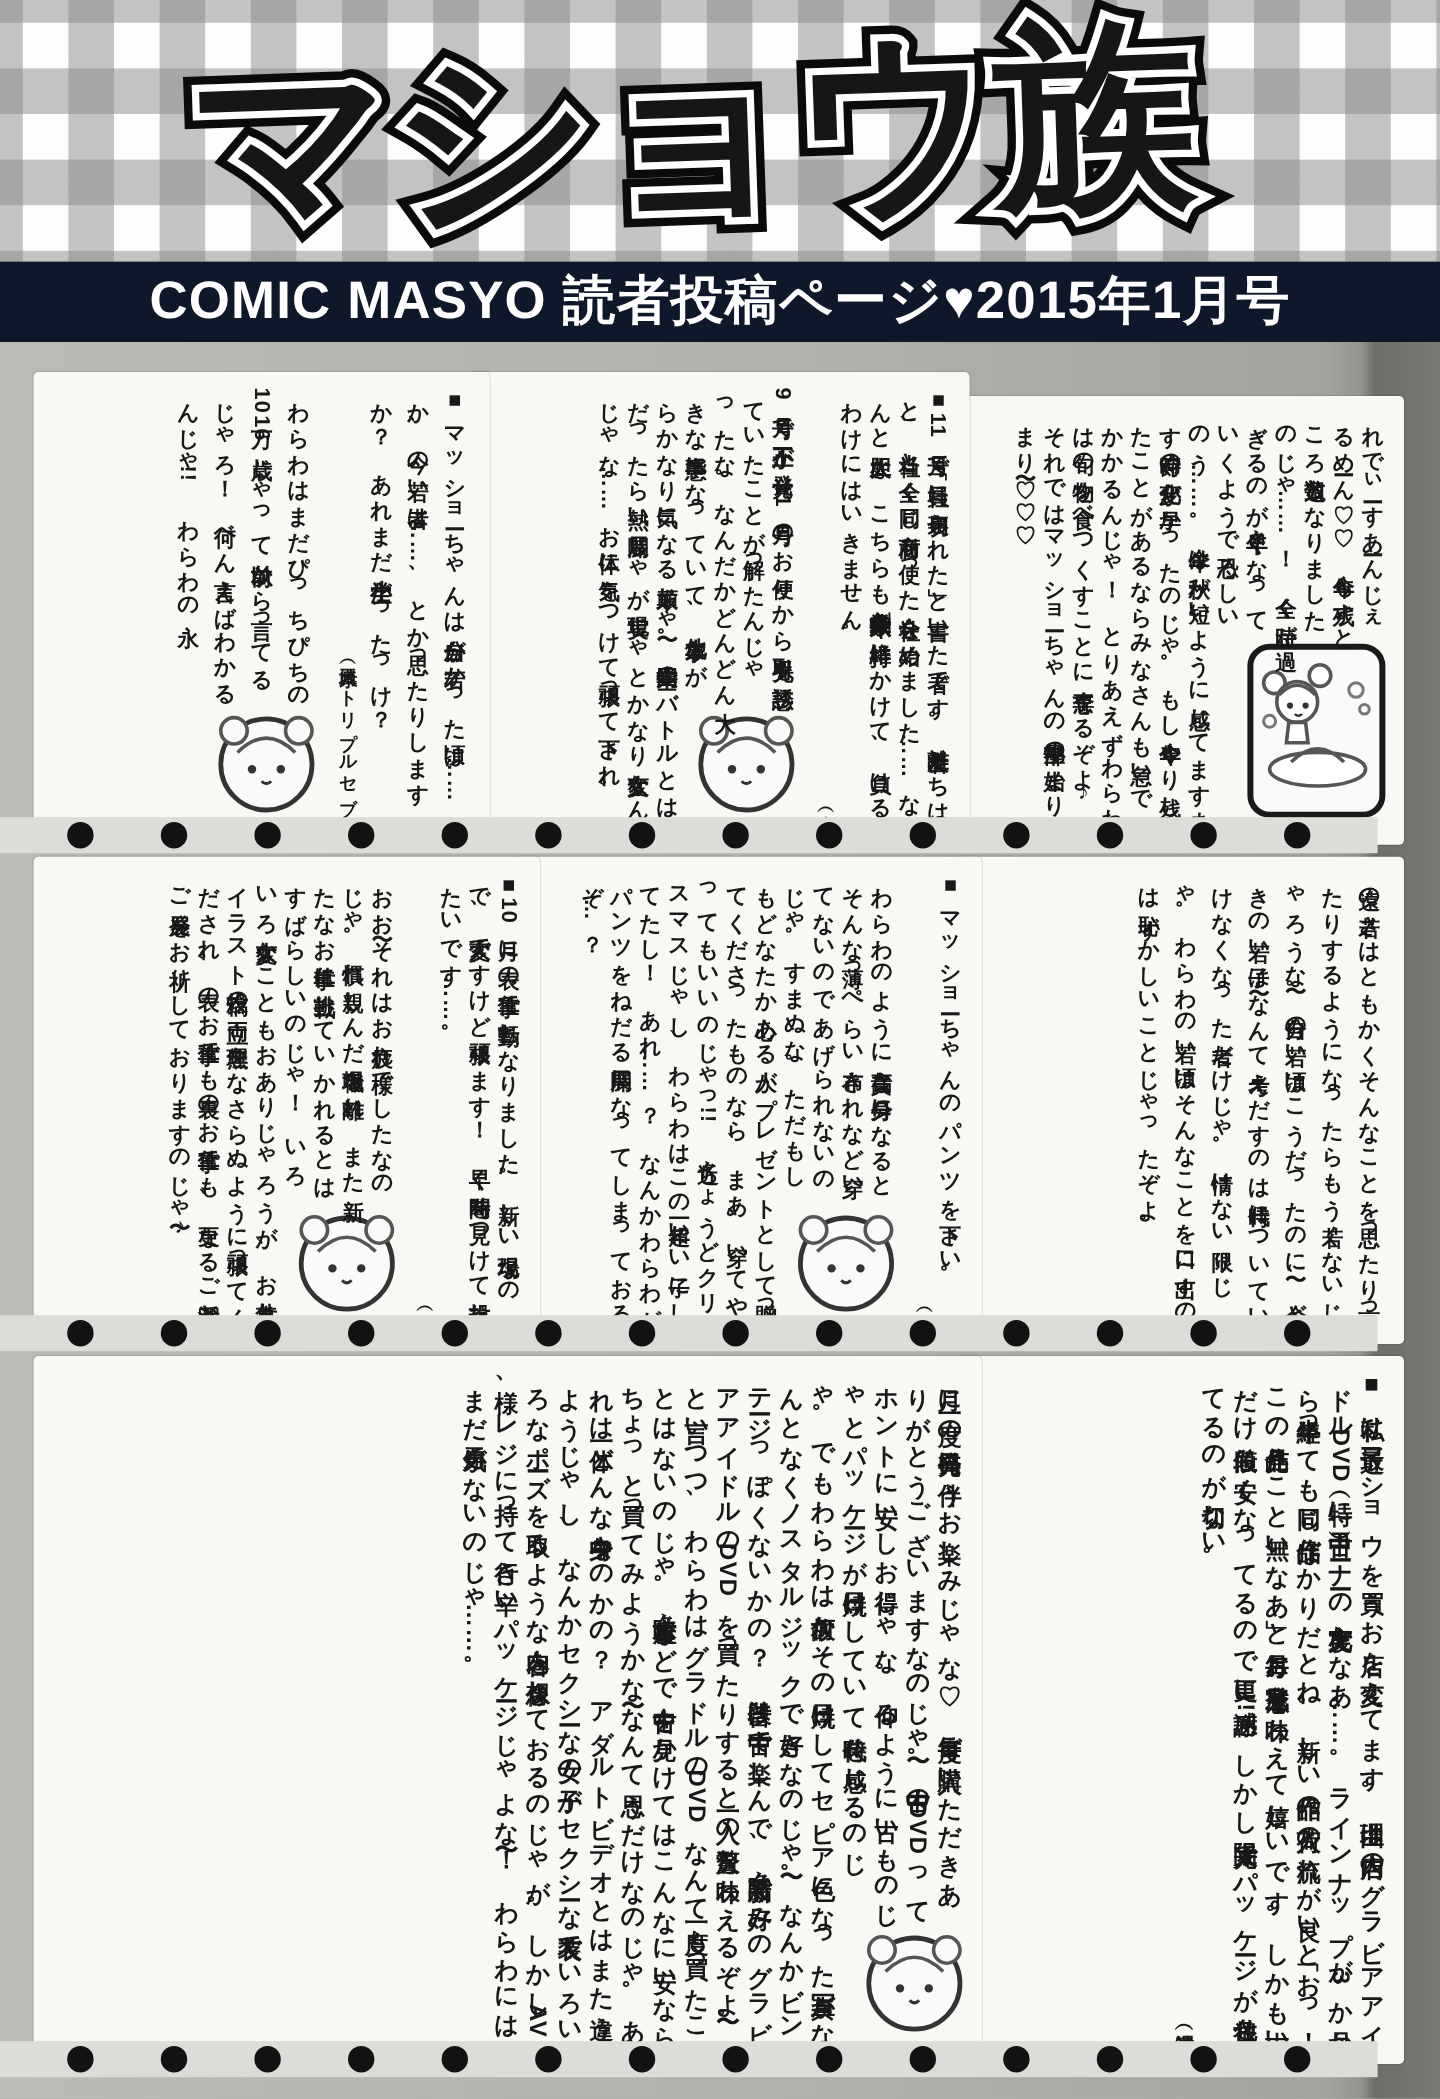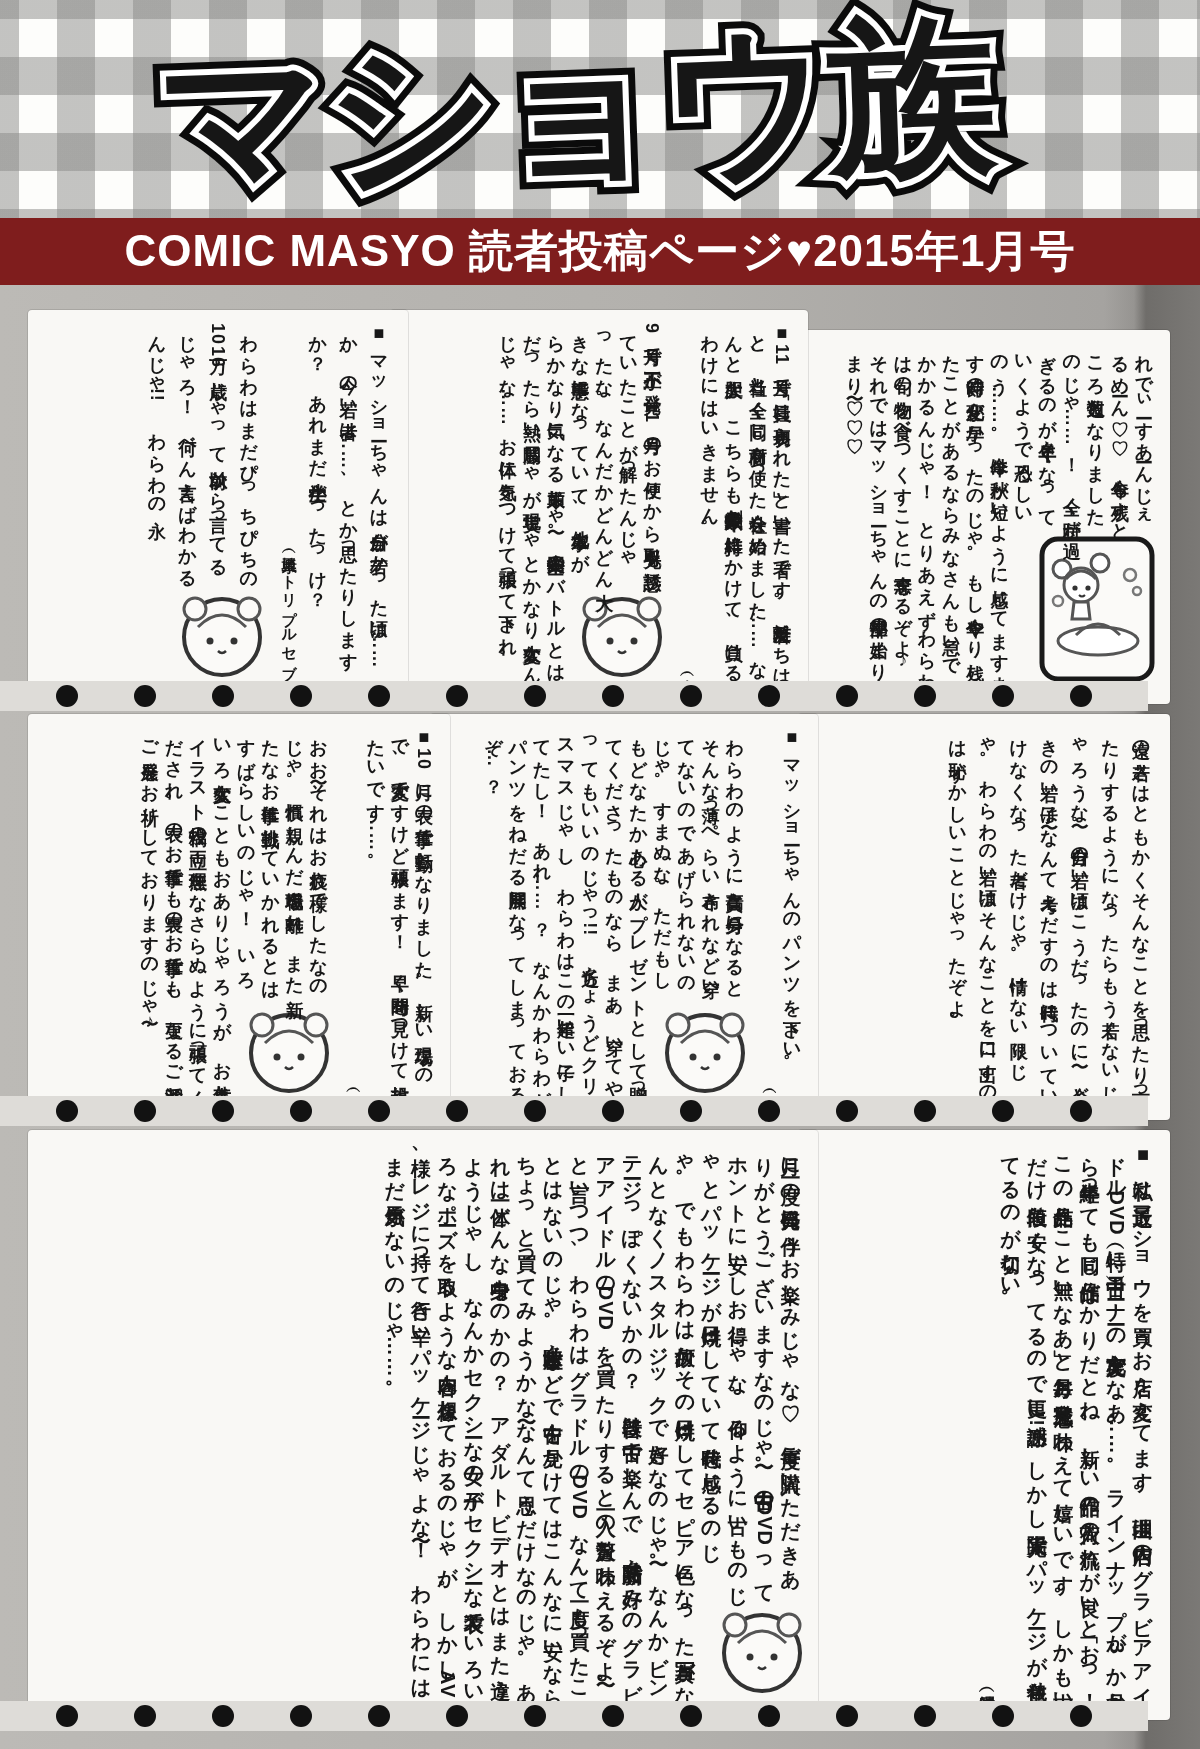--- a/index.html
+++ b/index.html
@@ -11,21 +11,21 @@
     background-image:
       linear-gradient(0deg, rgba(138,138,136,.5) 25%, transparent 25%, transparent 75%, rgba(138,138,136,.5) 75%),
       linear-gradient(90deg, rgba(138,138,136,.5) 25%, transparent 25%, transparent 75%, rgba(138,138,136,.5) 75%);
     background-size:76px 76px;}
   .logo-wrap{position:absolute;left:70px;top:2px;width:1010px;height:212px;transform:rotate(-2deg);}
   .logo-layer{position:absolute;left:0;top:0;width:100%;text-align:center;font-size:168px;font-weight:bold;
     letter-spacing:-4px;line-height:212px;white-space:nowrap;}
   .logo-outer{-webkit-text-stroke:26px #0b0b0b;color:#0b0b0b;text-shadow:7px 9px 0 #0b0b0b;}
   .logo-mid{-webkit-text-stroke:12px #ffffff;color:#ffffff;}
   .logo-top{color:#161616;}
-  .titlebar{position:absolute;left:0;top:218px;width:1200px;height:67px;background:#7f1d1d;color:#ffffff;
+  .titlebar{position:absolute;left:0;top:218px;width:1200px;height:67px;background:#0f172a;color:#ffffff;
     font-weight:bold;font-size:44px;line-height:66px;text-align:center;letter-spacing:1px;white-space:nowrap;}
 
   
   .bodybg{position:absolute;left:0;top:285px;width:1200px;height:1464px;
     background:linear-gradient(90deg,#bcbab6 0%,#b3b1ad 55%,#a5a3a0 92%,#969491 94.5%,#6f6d6a 95.5%,#7b7976 100%);}
 
   
   .whitebox{position:absolute;background:#f9f8f5;border-radius:4px;overflow:hidden;
     display:flex;flex-direction:row-reverse;justify-content:flex-start;gap:10px;padding:13px 14px;
     box-shadow:0 0 0 1px rgba(0,0,0,.10);}

